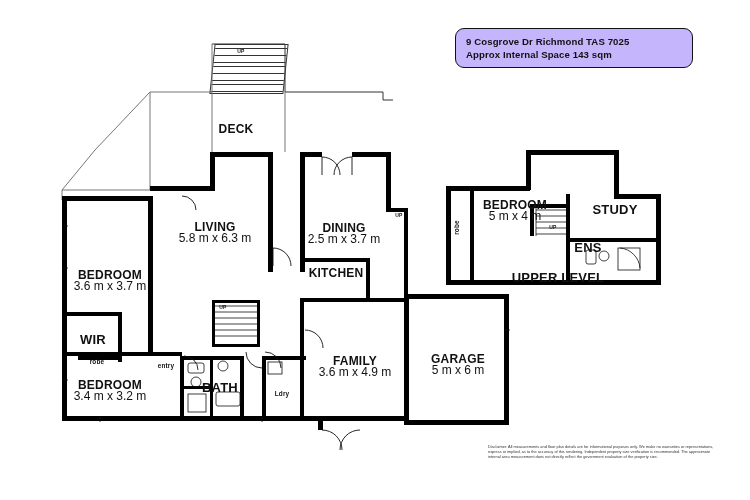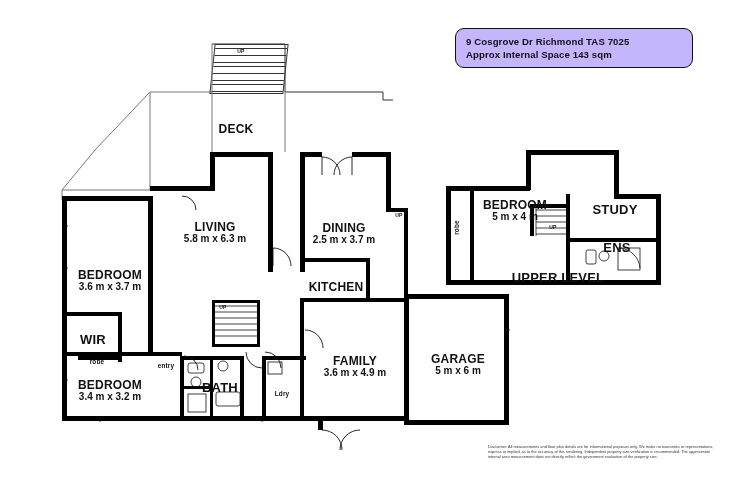--- a/index.html
+++ b/index.html
@@ -39,21 +39,21 @@
   }
 
   
   .lbl {
     color: #111;
     text-align: center;
     line-height: 11px;
     white-space: nowrap;
   }
   .lbl .nm { font-size: 12px; font-weight: bold; letter-spacing: .2px; }
-  .lbl .dm { font-size: 10px; font-weight: bold; }
+  .lbl .dm { font-size: 12px; font-weight: normal; }
   .lbl-sm .nm { font-size: 13px; font-weight: bold; }
   .lbl-xs .nm { font-size: 6.4px; font-weight: bold; }
 
   .rot {
     transform: rotate(-90deg);
     transform-origin: center center;
   }
 
   
   .disclaimer {
@@ -248,21 +248,21 @@
   <div class="abs lbl" style="left:170px; top:222px; width:90px;">
     <div class="nm">LIVING</div>
     <div class="dm">5.8 m x 6.3 m</div>
   </div>
 
   <div class="abs lbl" style="left:300px; top:212px; width:88px;margin-top:11px;">
     <div class="nm">DINING</div>
     <div class="dm">2.5 m x 3.7 m</div>
   </div>
 
-  <div class="abs lbl" style="left:300px; top:282px; width:72px;">
+  <div class="abs lbl" style="left:300px; top:268px; width:72px;">
     <div class="nm">KITCHEN</div>
   </div>
 
   <div class="abs lbl" style="left:68px; top:270px; width:84px;">
     <div class="nm">BEDROOM</div>
     <div class="dm">3.6 m x 3.7 m</div>
   </div>
 
   <div class="abs lbl lbl-sm" style="left:70px; top:322px; width:46px;margin-top:12px;">
     <div class="nm">WIR</div>
@@ -301,21 +301,21 @@
 
   <div class="abs lbl" style="left:470px; top:200px; width:90px;">
     <div class="nm">BEDROOM</div>
     <div class="dm">5 m x 4 m</div>
   </div>
 
   <div class="abs lbl lbl-sm" style="left:586px; top:204px; width:58px;">
     <div class="nm">STUDY</div>
   </div>
 
-  <div class="abs lbl lbl-sm" style="left:566px; top:242px; width:44px;margin-left:29px;">
+  <div class="abs lbl lbl-sm" style="left:566px; top:242px; width:44px;">
     <div class="nm">ENS</div>
   </div>
 
   <div class="abs lbl lbl-xs rot" style="left:436px; top:222px; width:40px;">
     <div class="nm">robe</div>
   </div>
 
   <div class="abs lbl lbl-sm" style="left:508px; top:272px; width:100px;">
     <div class="nm">UPPER LEVEL</div>
   </div>

